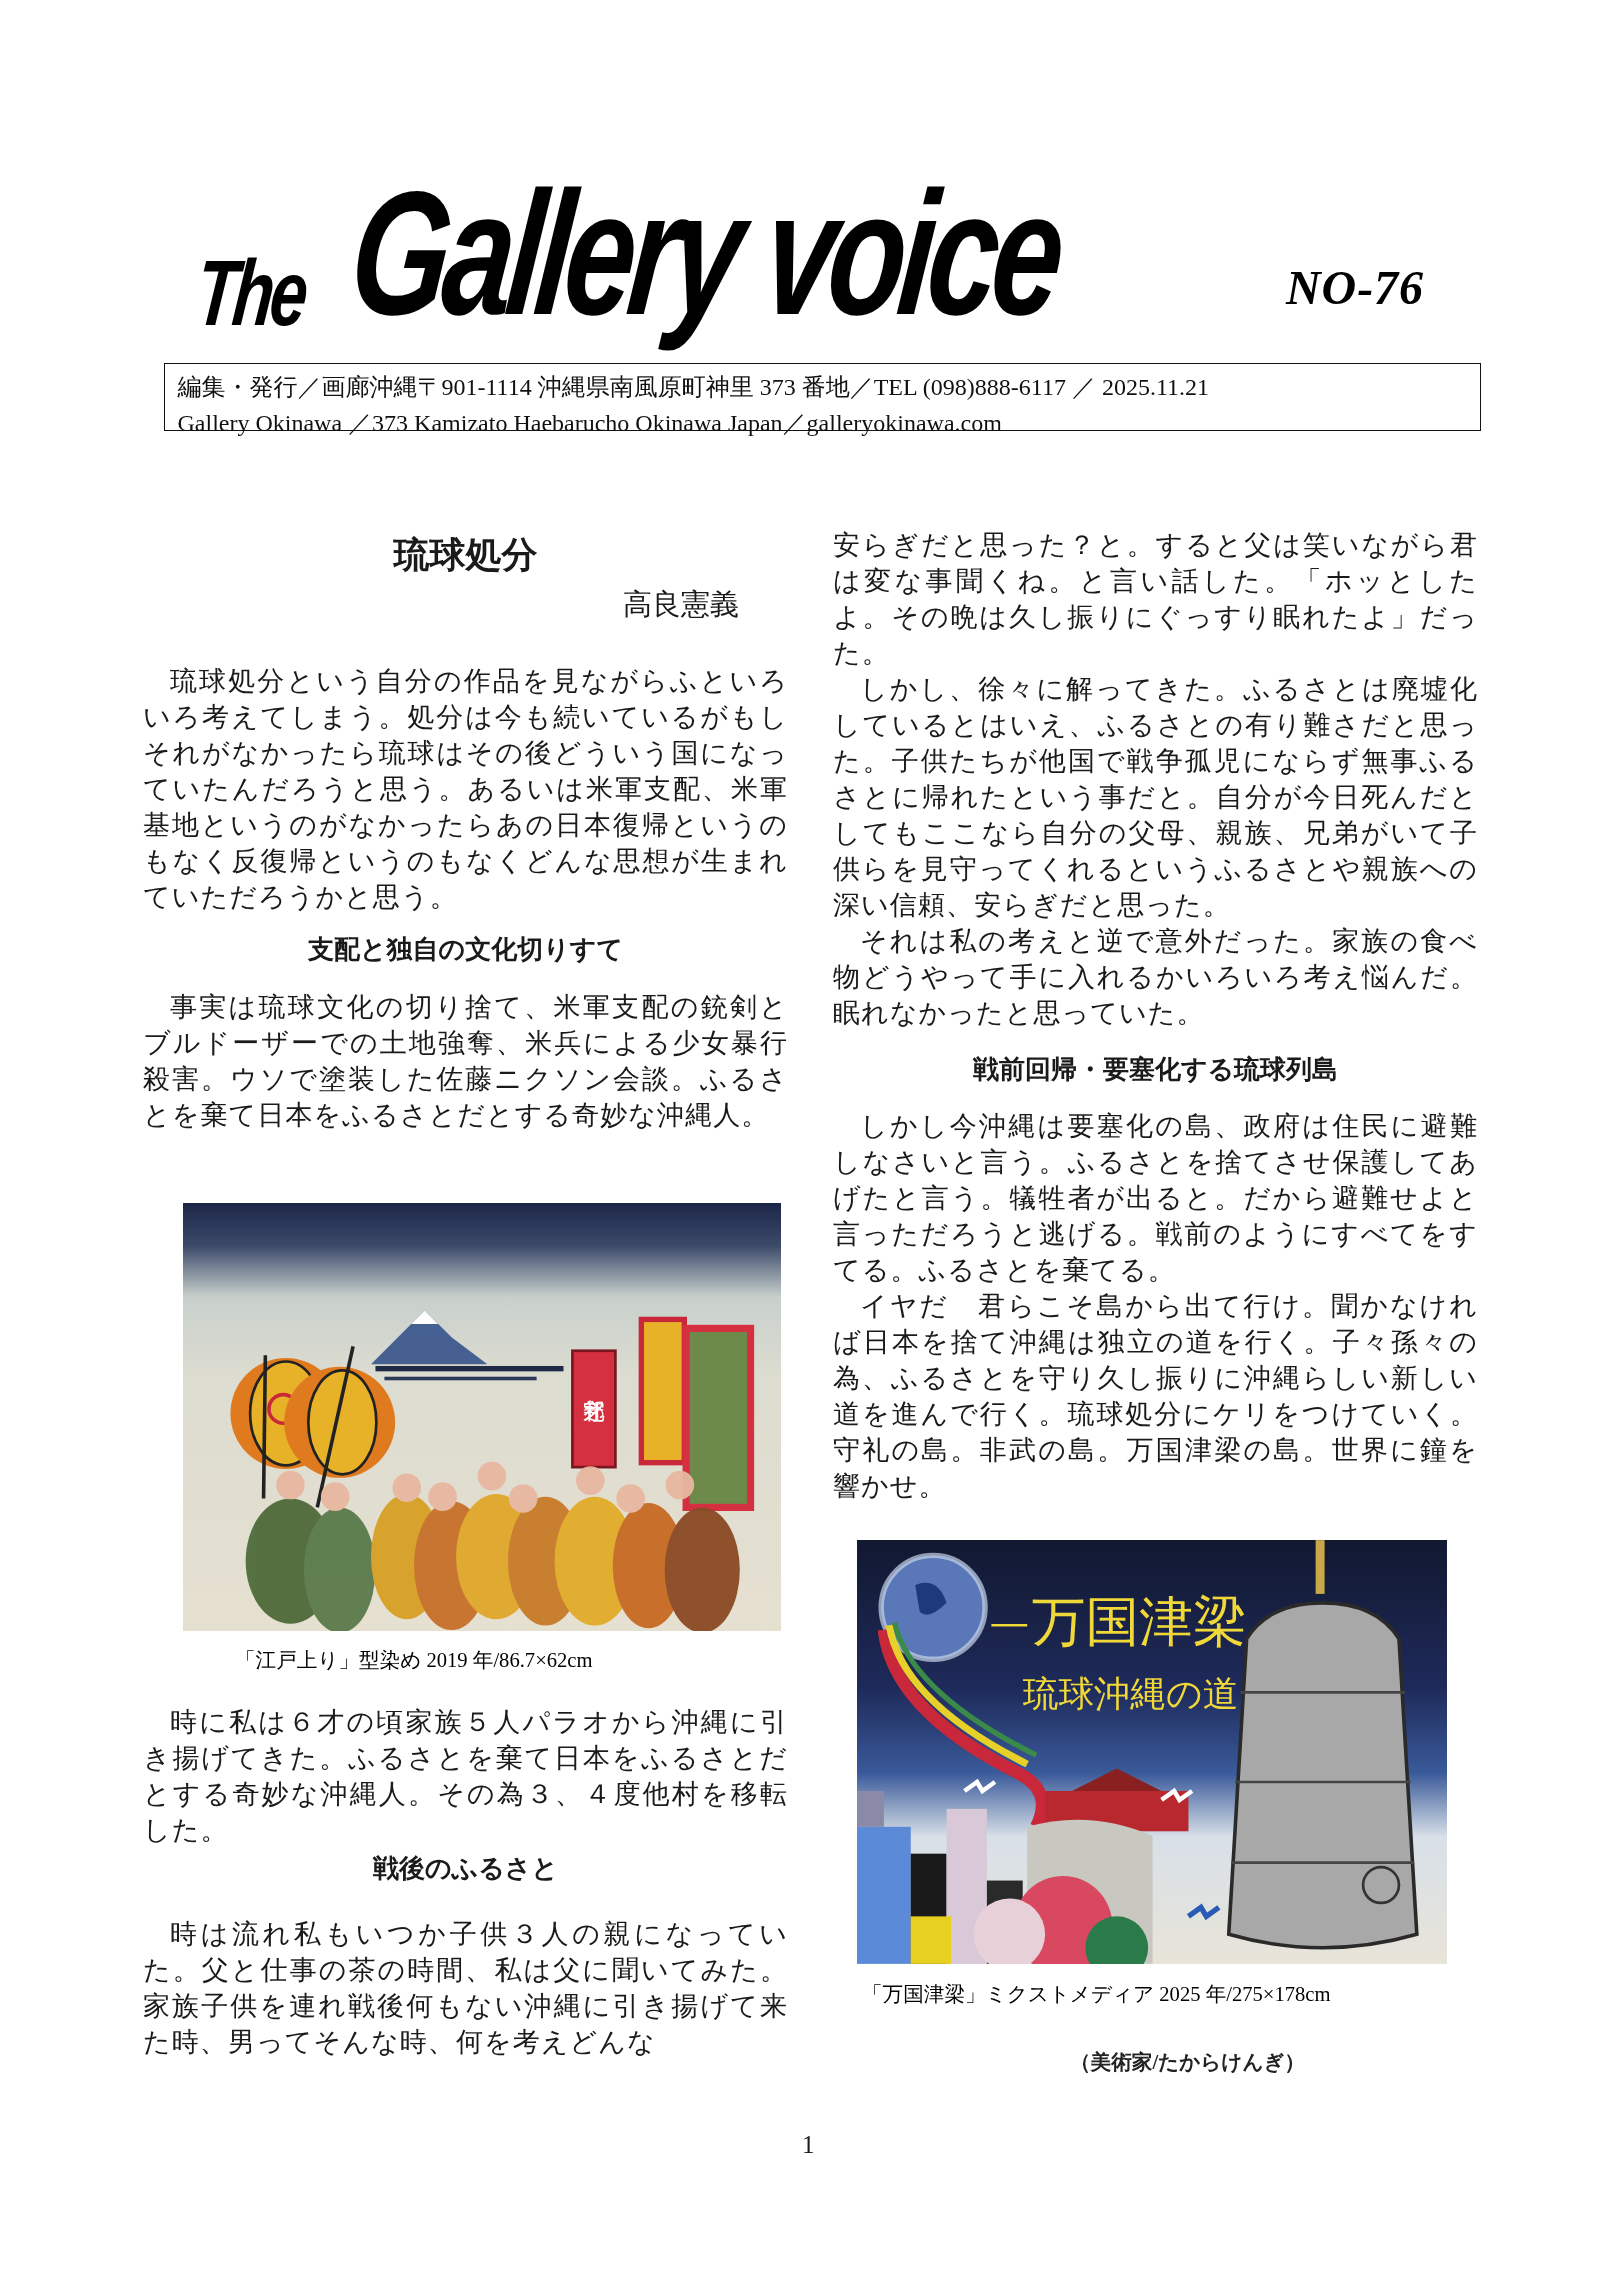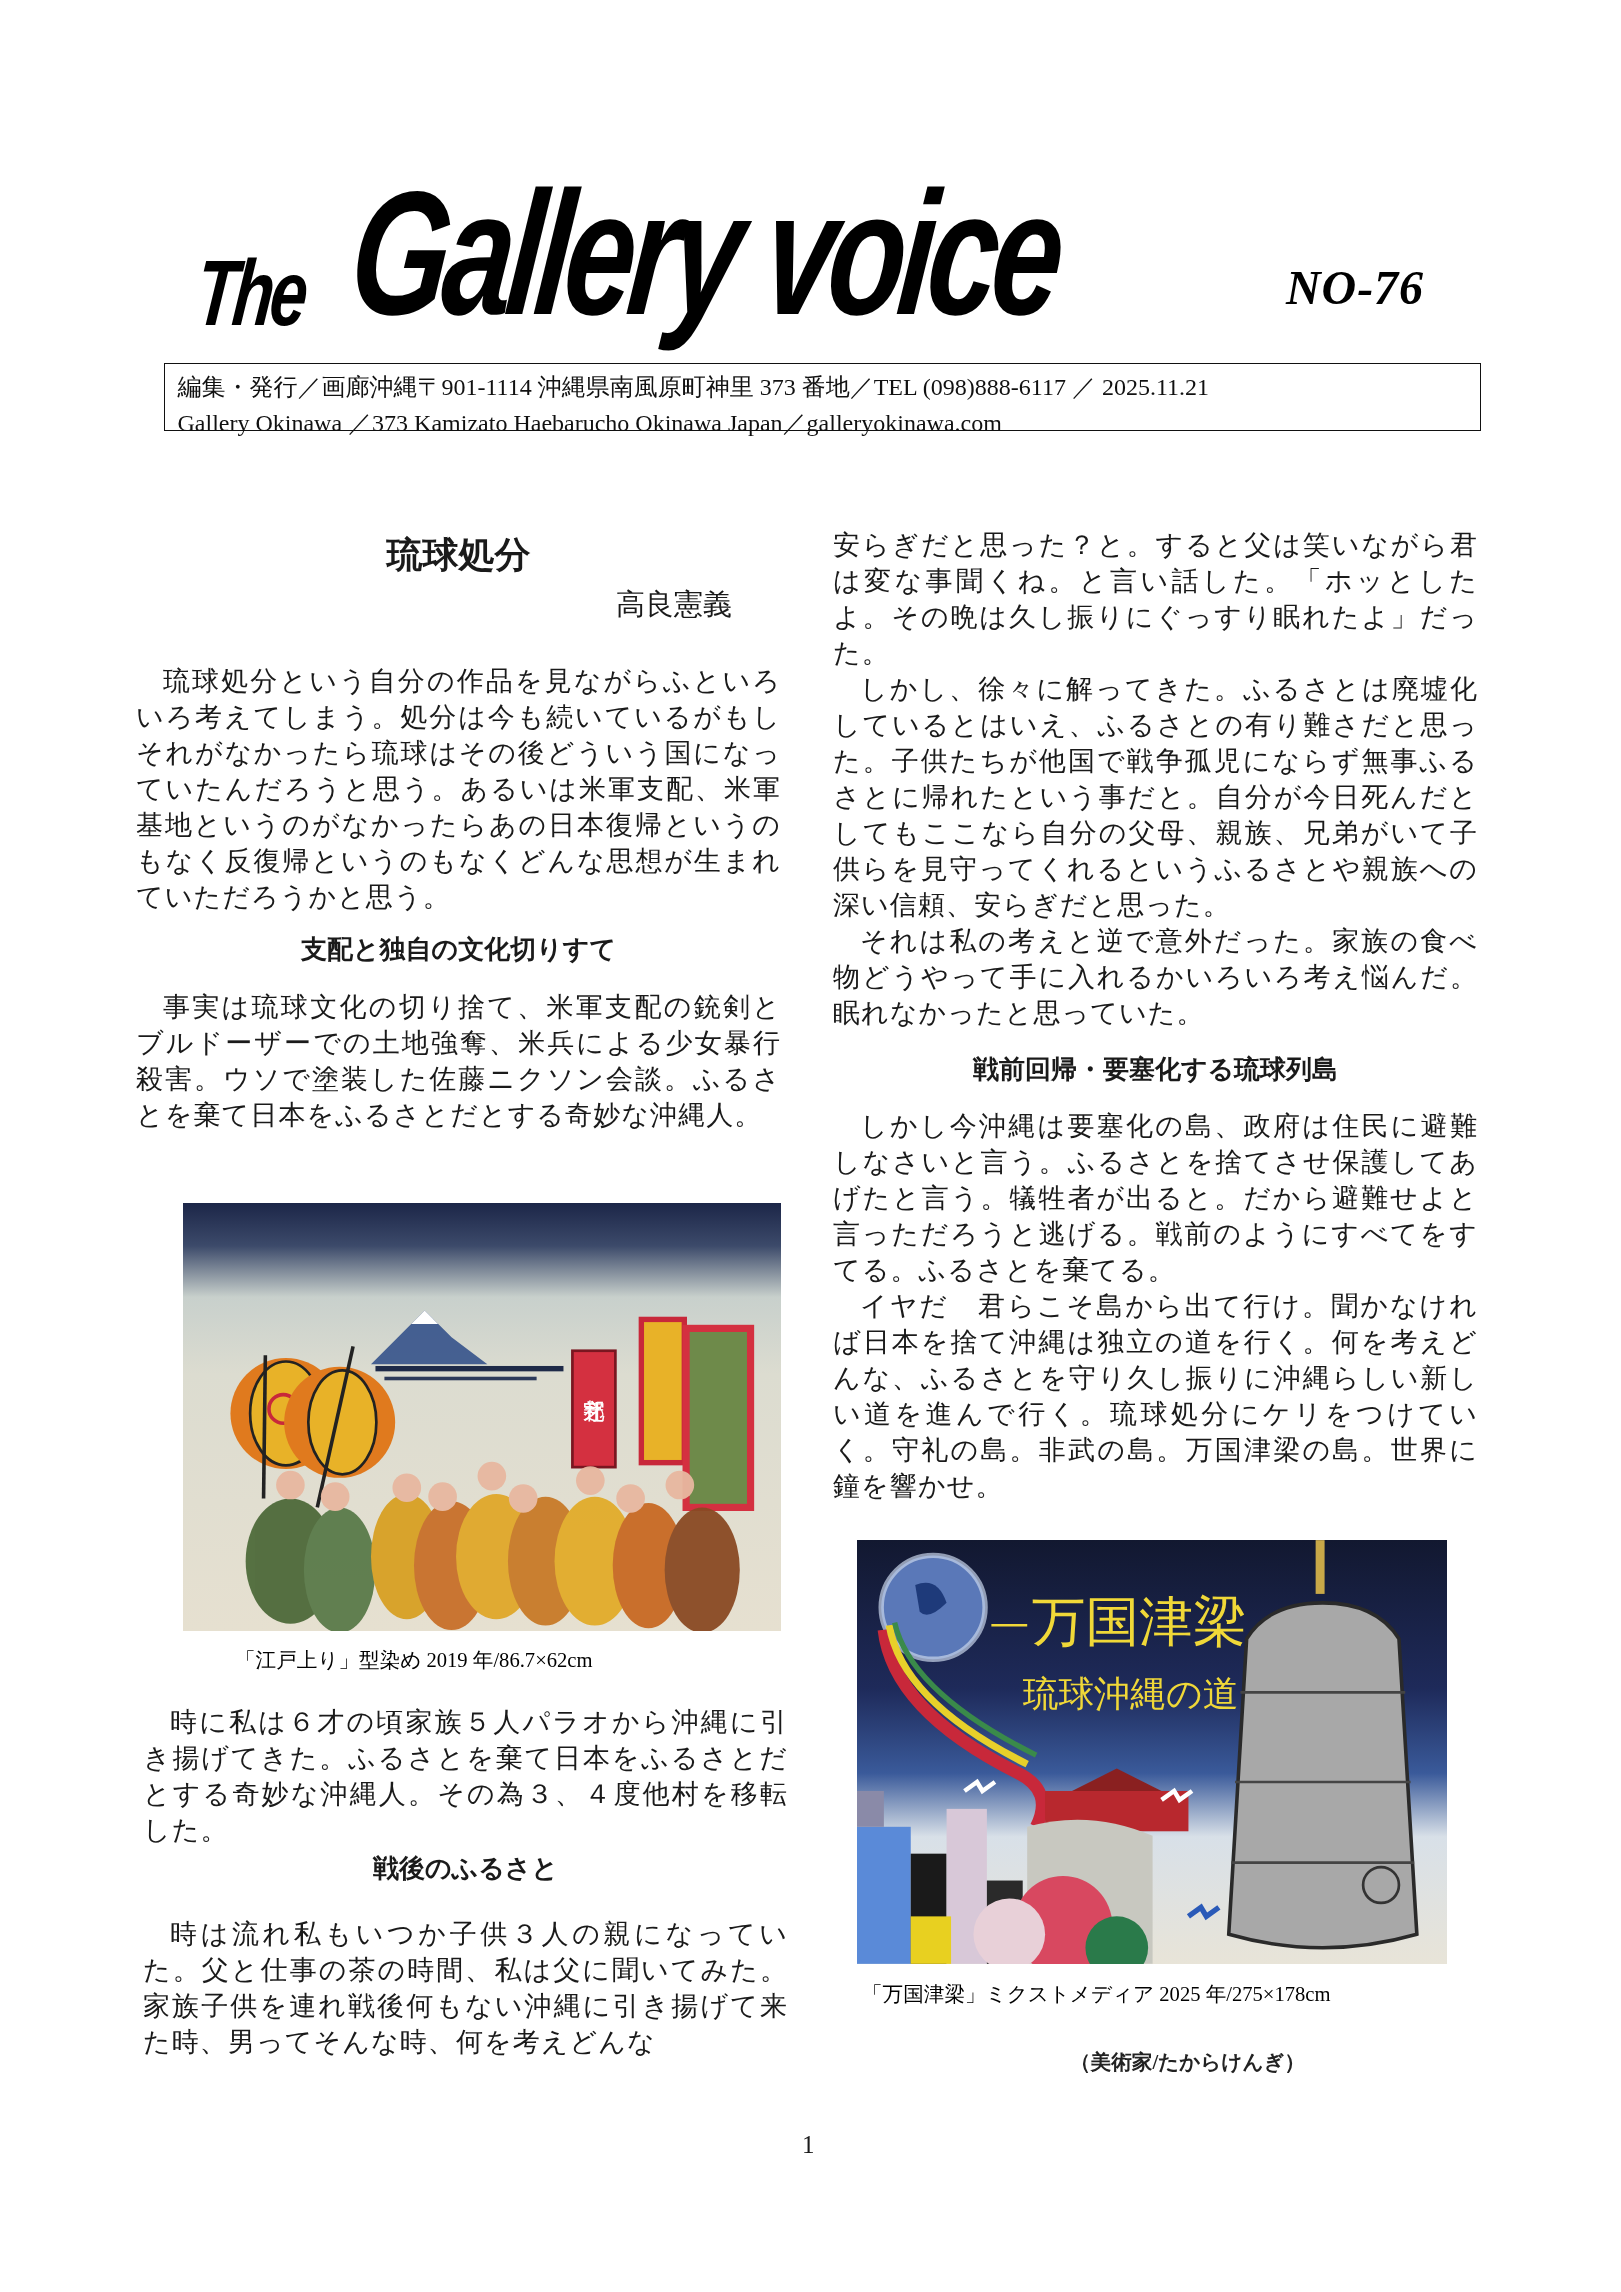--- a/index.html
+++ b/index.html
@@ -25,21 +25,21 @@
     font-family: "Liberation Serif", serif; font-weight: 700; font-style: italic;
     font-size: 48px; letter-spacing: 0.9px; color: #000;
   }
   .infobox {
     position: absolute; left: 164px; top: 363px; width: 1317px; height: 68px;
     border: 1.8px solid #111; box-sizing: border-box; padding: 5.4px 12.5px;
     font-family: "Liberation Serif", serif; font-size: 24px; line-height: 36px; color: #111;
     white-space: nowrap;
   }
   .col { position: absolute; width: 645px; }
-  .col-left { left: 136px; top: 528px; }
+  .col-left { left: 143px; top: 528px; }
   .col-right { left: 833px; top: 527px; }
   .title { text-align: center; font-size: 36px; font-weight: 700; margin: 0; line-height: 54px;
            font-family: "DejaVu Sans", sans-serif; }
   .author { text-align: right; font-size: 29px; margin: 0 49px 0 0; line-height: 45px; font-family: "DejaVu Sans", sans-serif; }
   .para { font-size: 27px; line-height: 36px; margin: 0; text-align: justify; letter-spacing: 1.1px; }
   .indent { text-indent: 1em; }
   .subhead { text-align: center; font-size: 26px; font-weight: 700; margin: 0; line-height: 36px;
              font-family: "DejaVu Sans", sans-serif; }
   .art { position: absolute; overflow: hidden; }
   .caption { position: absolute; font-size: 20.6px; font-family: "Liberation Serif", serif; color: #000000; white-space: nowrap; }
@@ -124,21 +124,21 @@
 </div>
 
 <div class="col col-right">
   <p class="para">安らぎだと思った？と。すると父は笑いながら君は変な事聞くね。と言い話した。「ホッとしたよ。その晩は久し振りにぐっすり眠れたよ」だった。</p>
   <p class="para indent">しかし、徐々に解ってきた。ふるさとは廃墟化しているとはいえ、ふるさとの有り難さだと思った。子供たちが他国で戦争孤児にならず無事ふるさとに帰れたという事だと。自分が今日死んだとしてもここなら自分の父母、親族、兄弟がいて子供らを見守ってくれるというふるさとや親族への深い信頼、安らぎだと思った。</p>
   <p class="para indent">それは私の考えと逆で意外だった。家族の食べ物どうやって手に入れるかいろいろ考え悩んだ。眠れなかったと思っていた。</p>
   <div style="height:19.7px"></div>
   <h2 class="subhead">戦前回帰・要塞化する琉球列島</h2>
   <div style="height:21.5px"></div>
   <p class="para indent">しかし今沖縄は要塞化の島、政府は住民に避難しなさいと言う。ふるさとを捨てさせ保護してあげたと言う。犠牲者が出ると。だから避難せよと言っただろうと逃げる。戦前のようにすべてをすてる。ふるさとを棄てる。</p>
-  <p class="para indent">イヤだ　君らこそ島から出て行け。聞かなければ日本を捨て沖縄は独立の道を行く。何を考えどんな、ふるさとを守り久し振りに沖縄らしい新しい道を進んで行く。琉球処分にケリをつけていく。守礼の島。非武の島。万国津梁の島。世界に鐘を響かせ。</p>
+  <p class="para indent">イヤだ　君らこそ島から出て行け。聞かなければ日本を捨て沖縄は独立の道を行く。子々孫々の為、ふるさとを守り久し振りに沖縄らしい新しい道を進んで行く。琉球処分にケリをつけていく。守礼の島。非武の島。万国津梁の島。世界に鐘を響かせ。</p>
 </div>
 
 <div class="art" style="left:857px; top:1540px; width:590px; height:424px; background:linear-gradient(180deg,#121830 0%,#1e2a5a 35%,#3a5a9a 55%,#d8e0e8 70%,#e8e4d8 100%);">
   <svg width="593" height="424" viewBox="0 0 662 473">
 
     <circle cx="85" cy="75" r="58" fill="#5a78b8"></circle>
     <circle cx="85" cy="75" r="58" fill="none" stroke="#c8d4ea" stroke-width="6" opacity="0.7"></circle>
     <path d="M65 50 Q90 40 100 70 Q80 90 70 80 Z" fill="#1e3a7a"></path>
 
     <path d="M30 100 Q40 190 180 260 Q220 280 200 320" fill="none" stroke="#c8283a" stroke-width="14"></path>

